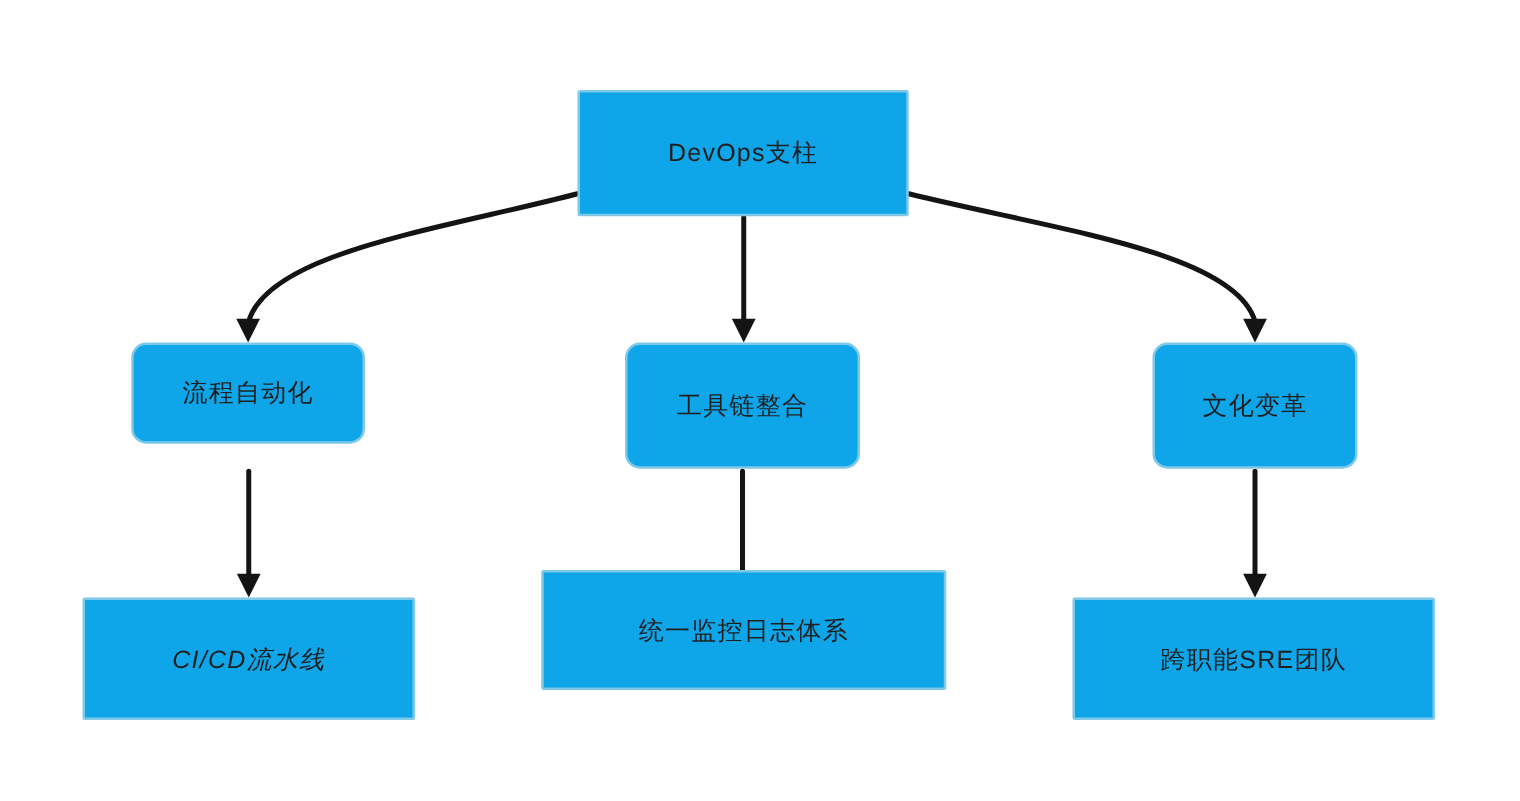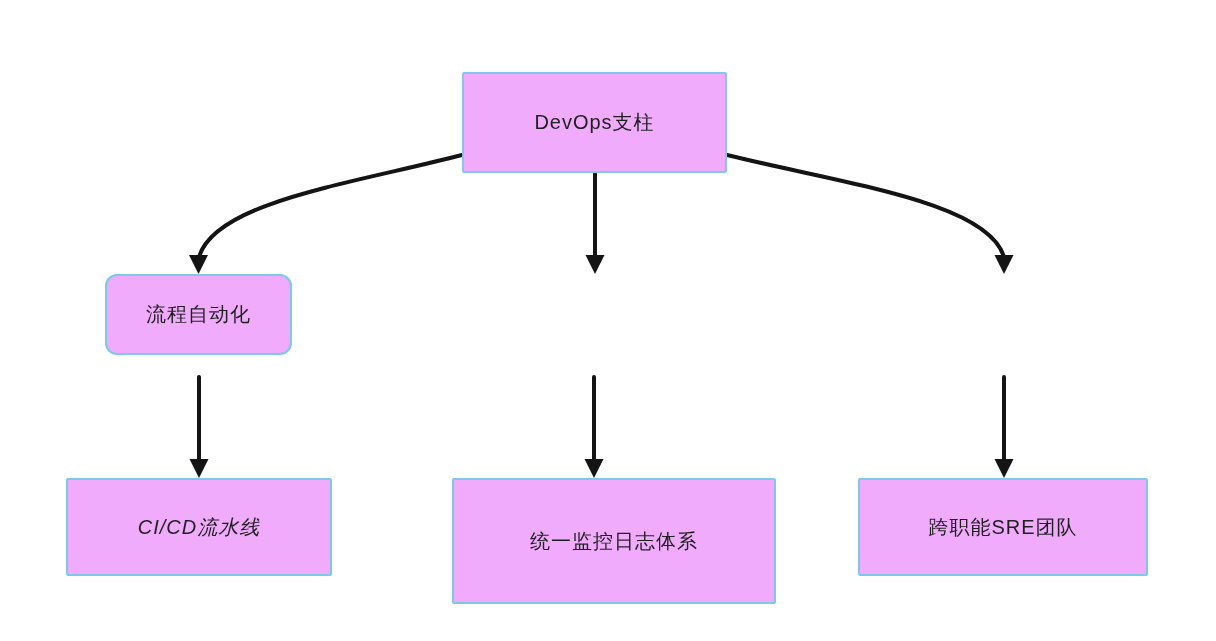--- a/index.html
+++ b/index.html
@@ -18,40 +18,40 @@
   .edges-layer {
     position: absolute;
     left: 0;
     top: 0;
     width: 1216px;
     height: 641px;
   }
   .node {
     position: absolute;
     box-sizing: border-box;
-    background: #f0abfc;
+    background: #0ea5e9;
     border: 2px solid #7ec8e8;
     display: flex;
     align-items: center;
     justify-content: center;
     font-size: 20px;
     color: #1f1f1f;
     letter-spacing: 1px;
     text-align: center;
   }
   .node.rect { border-radius: 2px; }
   .node.rounded { border-radius: 12px; }
 
   
   .node-root      { left: 462px; top: 72px;  width: 265px; height: 101px; }
   .node-process   { left: 105px; top: 274px; width: 187px; height: 81px; }
   .node-toolchain { left: 500px; top: 274px; width: 188px; height: 101px; }
   .node-culture   { left: 922px; top: 274px; width: 164px; height: 101px; }
   .node-cicd      { left: 66px;  top: 478px; width: 266px; height: 98px; font-style: italic; }
-  .node-monitor   { left: 433px; top: 478px; width: 324px; height: 126px; margin-left: 19px; }
+  .node-monitor   { left: 433px; top: 456px; width: 324px; height: 96px; }
   .node-sre       { left: 858px; top: 478px; width: 290px; height: 98px; }
 
   .edge-path {
     fill: none;
     stroke: #141414;
     stroke-width: 4px;
     stroke-linecap: round;
   }
   .arrowhead {
     fill: #141414;
@@ -97,21 +97,27 @@
   </svg>
 
   <div class="node rect node-root">
     <span>DevOps支柱</span>
   </div>
 
   <div class="node rounded node-process">
     <span>流程自动化</span>
   </div>
 
+  <div class="node rounded node-toolchain">
+    <span>工具链整合</span>
+  </div>
 
+  <div class="node rounded node-culture">
+    <span>文化变革</span>
+  </div>
 
   <div class="node rect node-cicd">
     <span>CI/CD流水线</span>
   </div>
 
   <div class="node rect node-monitor">
     <span>统一监控日志体系</span>
   </div>
 
   <div class="node rect node-sre">

